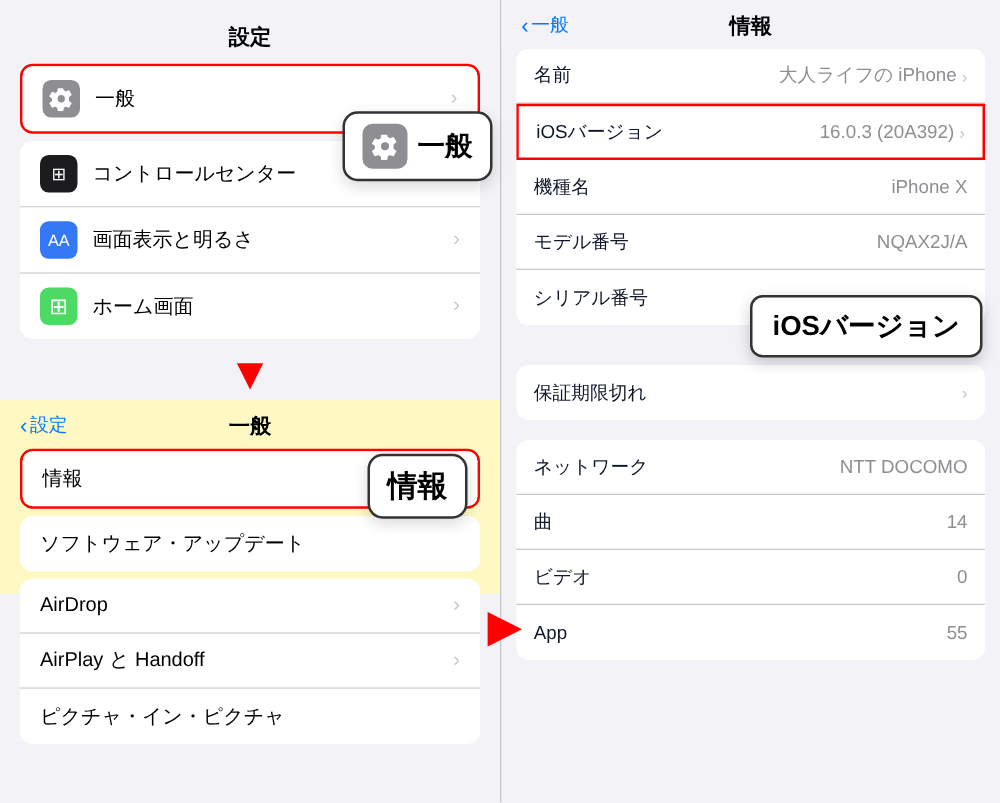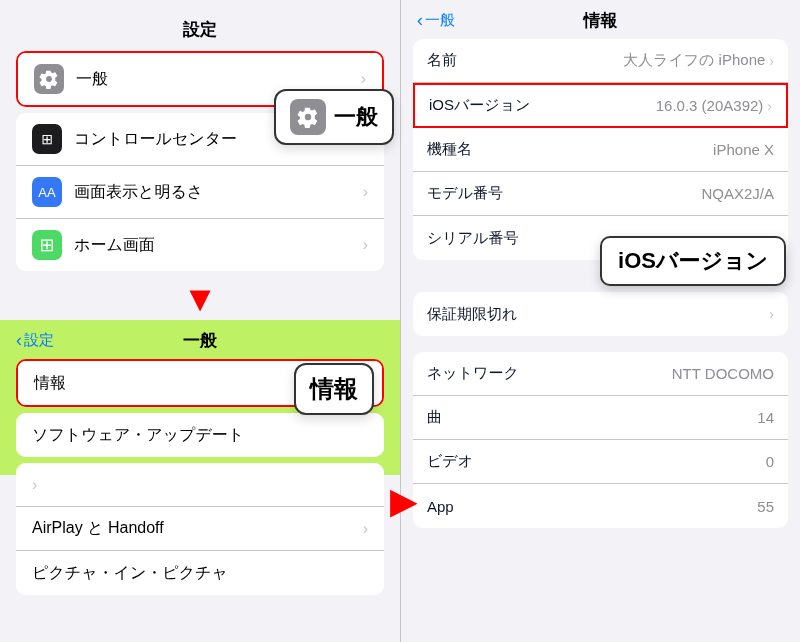--- a/index.html
+++ b/index.html
@@ -10,21 +10,21 @@
       height: 642px;
       overflow: hidden;
       display: flex;
       flex-direction: row;
     }
 
     
     .left-panel {
       width: 400px;
       height: 475px;
-      background: #bef264;
+      background: #fef9c3;
       display: flex;
       flex-direction: column;
       position: relative;
     }
 
     
     .settings-top {
       height: 320px;
       background: #f2f2f7;
       display: flex;
@@ -338,20 +338,21 @@
         </div>
       </div>
 
       <div class="tooltip-box" style="position:absolute; right:10px; top:4px; border:2px solid #333;">
         <span style="font-size:24px;font-weight:700;">情報</span>
       </div>
     </div>
 
     <div class="settings-list" style="margin:0 16px; border-radius:10px;">
       <div class="settings-item">
+        <span class="item-label">AirDrop</span>
         <span class="item-chevron">›</span>
       </div>
       <div class="settings-item">
         <span class="item-label">AirPlay と Handoff</span>
         <span class="item-chevron">›</span>
       </div>
       <div class="settings-item" style="border-bottom:none;">
         <span class="item-label">ピクチャ・イン・ピクチャ</span>
       </div>
     </div>

